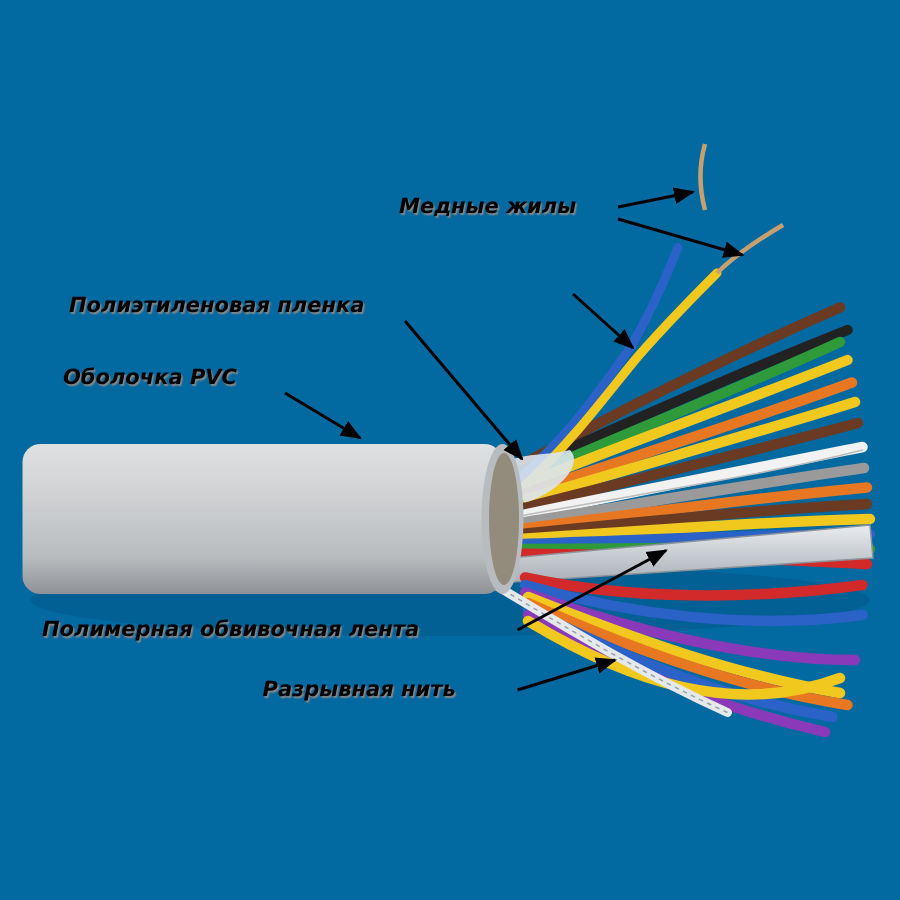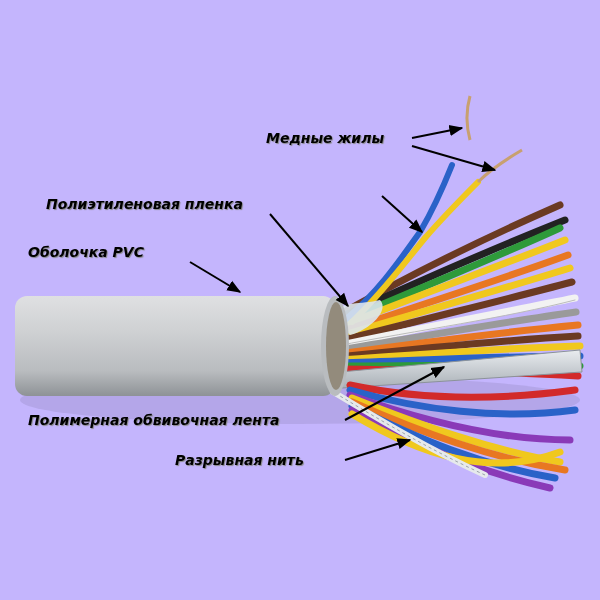--- a/index.html
+++ b/index.html
@@ -1,16 +1,16 @@
 <!DOCTYPE html>
 <html><head>
 <meta charset="utf-8">
 <style>
   html, body { margin:0; padding:0; background:#ffffff; }
-  .stage { position:relative; width:600px; height:600px; overflow:hidden; background:#c4b5fd; }
+  .stage { position:relative; width:600px; height:600px; overflow:hidden; background:#0369a1; }
   svg.art { position:absolute; left:0; top:0; }
   .label {
     position:absolute; white-space:nowrap;
     font-family:"DejaVu Sans", sans-serif; font-weight:bold; font-style:italic;
     font-size:14px; color:#000; text-shadow:1px 1px 1px #888;
   }
 </style>
 </head>
 <body>
 
@@ -89,16 +89,16 @@
       <line x1="382" y1="196" x2="422" y2="232"></line>
       <line x1="270" y1="214" x2="348" y2="306"></line>
       <line x1="190" y1="262" x2="240" y2="292"></line>
       <line x1="345" y1="420" x2="444" y2="367"></line>
       <line x1="345" y1="460" x2="410" y2="440"></line>
     </g>
   </svg>
 
   <div class="label" style="left:266px;top:130px;">Медные жилы</div>
   <div class="label" style="left:46px;top:196px;font-style:italic;">Полиэтиленовая пленка</div>
-  <div class="label" style="left:28px;top:244px;">Оболочка PVC</div>
+  <div class="label" style="left:42px;top:244px;">Оболочка PVC</div>
   <div class="label" style="left:175px;top:452px;">Разрывная нить</div>
   <div class="label" style="left:28px;top:412px;">Полимерная обвивочная лента</div>
 </div>
 
 </body></html>

